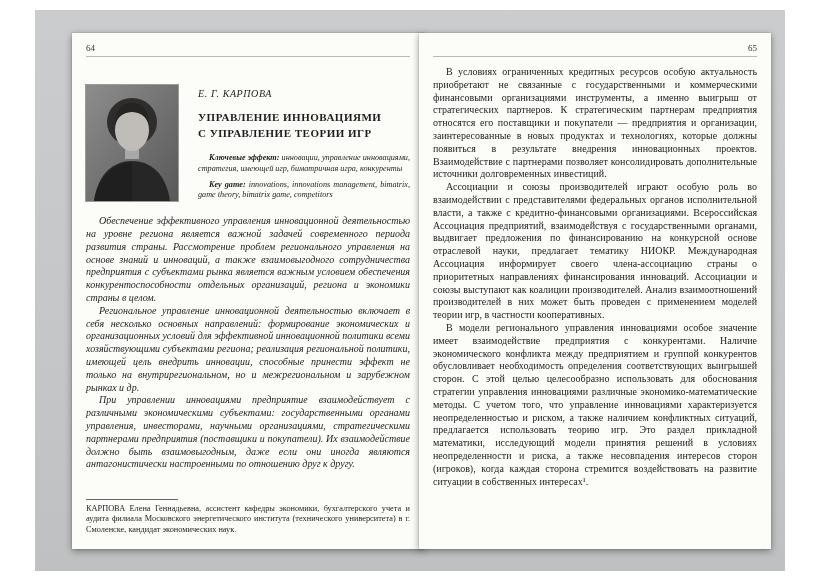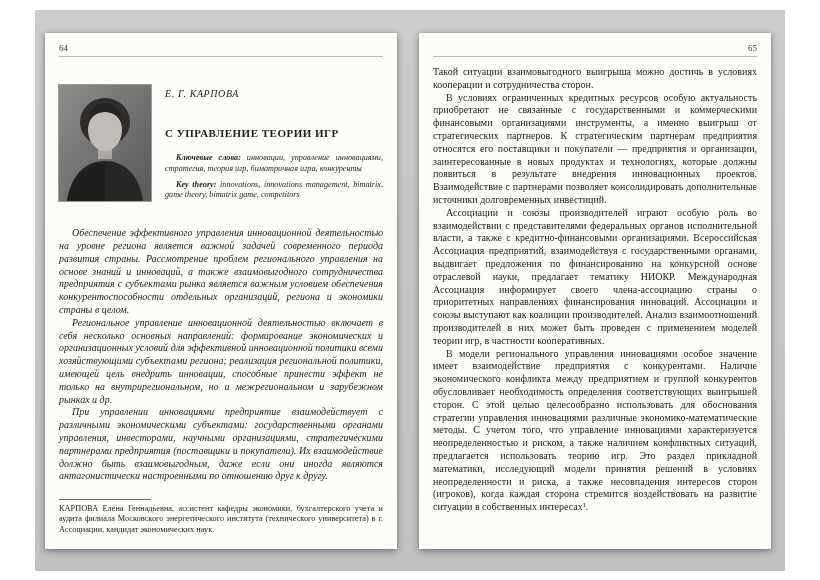--- a/index.html
+++ b/index.html
@@ -13,33 +13,33 @@
     background:linear-gradient(180deg,#cbccce 0%,#c5c6c8 60%,#bfc0c2 100%);
   }
   .page{
     position:absolute;top:33px;width:352px;height:516px;
     background:#fcfcf9;
     box-shadow:0 2px 7px rgba(0,0,0,0.40), 0 0 1px rgba(0,0,0,0.35);
     box-sizing:border-box;
     display:flex;flex-direction:column;
     color:#1d1d1d;
   }
-  .page-left{left:45px;}
+  .page-left{left:72px;}
   .page-right{left:419px;font-family:Liberation Serif, serif;}
 
   .pagehead{
     margin:11px 14px 0 14px;
     padding-bottom:3px;
     border-bottom:1px solid #b9b9b6;
     font-size:9px;color:#333;
     line-height:1;
   }
   .page-right .pagehead{text-align:right;}
 
-  .article-head{display:flex;gap:14px;margin:28px 14px 12px 14px;}
+  .article-head{display:flex;gap:20px;margin:28px 14px 0 14px;}
   .photo{
     width:92px;height:116px;flex:0 0 auto;
     box-shadow:0 0 0 1px #9a9a98;
     overflow:hidden;background:#777;
   }
   .photo svg{display:block;width:100%;height:100%;}
   .head-text{flex:1;min-width:0;padding-top:1px;}
   .author{
     font-style:italic;font-size:10px;letter-spacing:0.6px;
     margin:2px 0 11px 0;
@@ -94,51 +94,50 @@
           <ellipse cx="46" cy="37" rx="25" ry="24" fill="#2f2d2b"></ellipse>
           <rect x="39" y="58" width="14" height="16" fill="#a8a8a8"></rect>
           <ellipse cx="46" cy="45" rx="17" ry="21" fill="#c0bdb9"></ellipse>
           <path d="M29,40 C29,24 37,18 46,18 C55,18 63,24 63,40 C60,30 52,27 46,27 C40,27 32,30 29,40 Z" fill="#262422"></path>
           <path d="M8,116 C12,90 30,78 46,78 L46,116 Z" fill="#1f1f1f"></path>
         </svg>
       </div>
       <div class="head-text">
         <div class="author">Е. Г. КАРПОВА</div>
         <div class="title">
-          <br>
+          <span>УПРАВЛЕНИЕ ИННОВАЦИЯМИ</span><br>
           <span>С УПРАВЛЕНИЕ ТЕОРИИ ИГР</span>
         </div>
         <div class="kw">
-          <span class="kw-label">Ключевые слова:</span>
-          <span>инновации, управление инновациями, стратегия, теория игр, биматричная игра, конкуренты</span>
+          <span class="kw-label">Ключевые эффект:</span>
+          <span>инновации, управление инновациями, стратегия, имеющей игр, биматричная игра, конкуренты</span>
         </div>
         <div class="kw">
-          <span class="kw-label">Key theory:</span>
+          <span class="kw-label">Key game:</span>
           <span>innovations, innovations management, bimatrix, game theory, bimatrix game, competitors</span>
         </div>
       </div>
     </div>
 
     <div class="body">
       <p>Обеспечение эффективного управления инновационной деятельностью на уровне региона является важной задачей современного периода развития страны. Рассмотрение проблем регионального управления на основе знаний и инноваций, а также взаимовыгодного сотрудничества предприятия с субъектами рынка является важным условием обеспечения конкурентоспособности отдельных организаций, региона и экономики страны в целом.</p>
       <p>Региональное управление инновационной деятельностью включает в себя несколько основных направлений: формирование экономических и организационных условий для эффективной инновационной политики всеми хозяйствующими субъектами региона; реализация региональной политики, имеющей цель внедрить инновации, способные принести эффект не только на внутрирегиональном, но и межрегиональном и зарубежном рынках и др.</p>
       <p>При управлении инновациями предприятие взаимодействует с различными экономическими субъектами: государственными органами управления, инвесторами, научными организациями, стратегическими партнерами предприятия (поставщики и покупатели). Их взаимодействие должно быть взаимовыгодным, даже если они иногда являются антагонистически настроенными по отношению друг к другу.</p>
     </div>
 
     <div class="footnote-wrap">
       <div class="fn-rule"></div>
-      <div class="footnote">КАРПОВА Елена Геннадьевна, ассистент кафедры экономики, бухгалтерского учета и аудита филиала Московского энергетического института (технического университета) в г. Ассоциации, кандидат экономических наук.</div>
+      <div class="footnote">КАРПОВА Елена Геннадьевна, ассистент кафедры экономики, бухгалтерского учета и аудита филиала Московского энергетического института (технического университета) в г. Смоленске, кандидат экономических наук.</div>
     </div>
   </div>
 
   <div class="page page-right">
     <div class="pagehead">
       <span>65</span>
     </div>
 
     <div class="body">
-      <p class="noindent">Такой ситуации взаимовыгодного выигрыша можно достичь в условиях кооперации и сотрудничества сторон.</p>
       <p>В условиях ограниченных кредитных ресурсов особую актуальность приобретают не связанные с государственными и коммерческими финансовыми организациями инструменты, а именно выигрыш от стратегических партнеров. К стратегическим партнерам предприятия относятся его поставщики и покупатели — предприятия и организации, заинтересованные в новых продуктах и технологиях, которые должны появиться в результате внедрения инновационных проектов. Взаимодействие с партнерами позволяет консолидировать дополнительные источники долговременных инвестиций.</p>
       <p>Ассоциации и союзы производителей играют особую роль во взаимодействии с представителями федеральных органов исполнительной власти, а также с кредитно-финансовыми организациями. Всероссийская Ассоциация предприятий, взаимодействуя с государственными органами, выдвигает предложения по финансированию на конкурсной основе отраслевой науки, предлагает тематику НИОКР. Международная Ассоциация информирует своего члена-ассоциацию страны о приоритетных направлениях финансирования инноваций. Ассоциации и союзы выступают как коалиции производителей. Анализ взаимоотношений производителей в них может быть проведен с применением моделей теории игр, в частности кооперативных.</p>
       <p>В модели регионального управления инновациями особое значение имеет взаимодействие предприятия с конкурентами. Наличие экономического конфликта между предприятием и группой конкурентов обусловливает необходимость определения соответствующих выигрышей сторон. С этой целью целесообразно использовать для обоснования стратегии управления инновациями различные экономико-математические методы. С учетом того, что управление инновациями характеризуется неопределенностью и риском, а также наличием конфликтных ситуаций, предлагается использовать теорию игр. Это раздел прикладной математики, исследующий модели принятия решений в условиях неопределенности и риска, а также несовпадения интересов сторон (игроков), когда каждая сторона стремится воздействовать на развитие ситуации в собственных интересах¹.</p>
     </div>
   </div>
 </div>
 
 </body></html>

